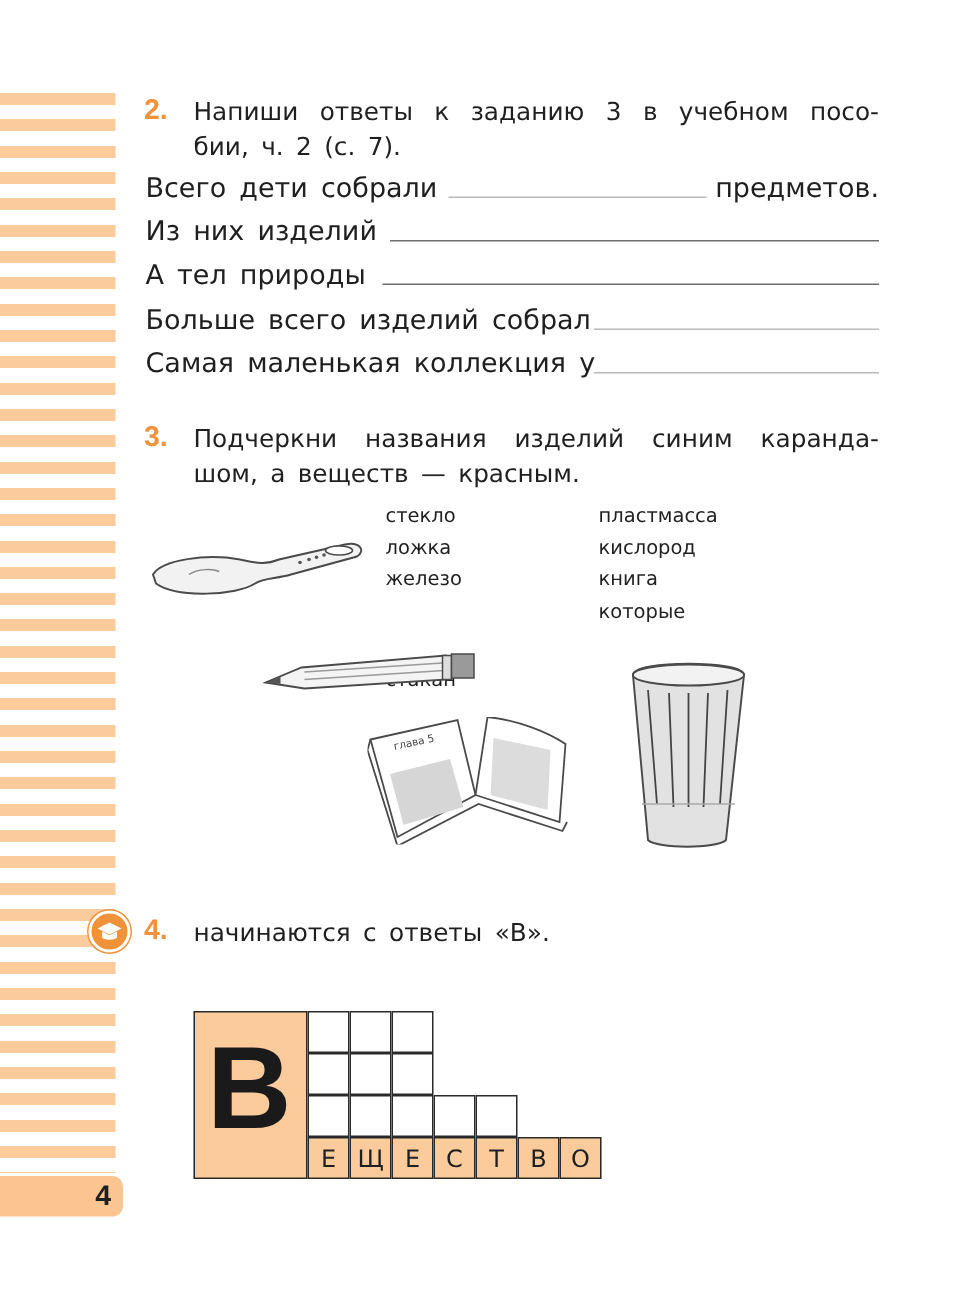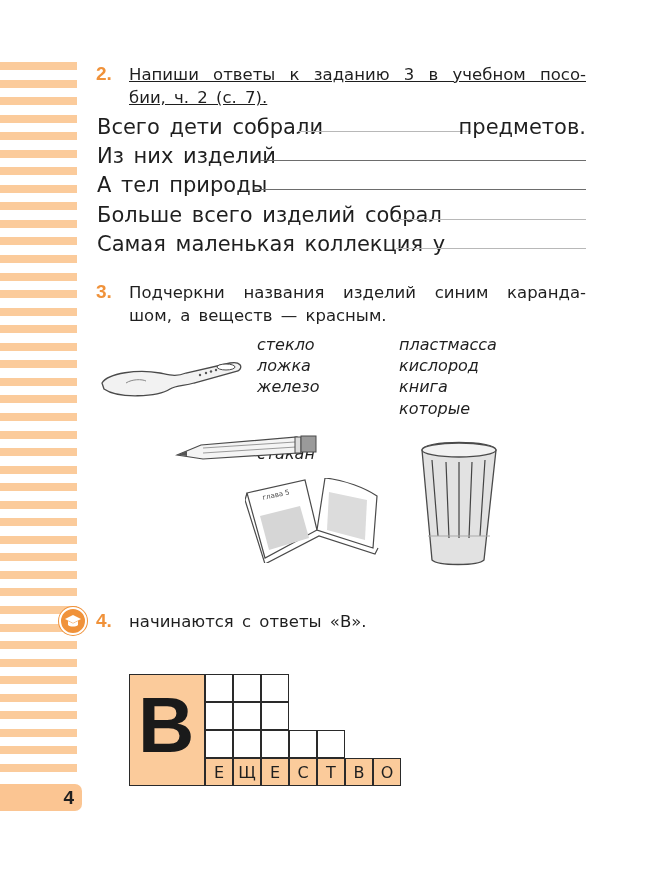--- a/index.html
+++ b/index.html
@@ -23,26 +23,26 @@
   }
   .task-num {
     position:absolute; font-family:"Liberation Sans", sans-serif; font-weight:bold;
     font-size:19px; color:#f0923a;
   }
   .task-text {
     position:absolute; font-size:16.5px; line-height:23px; color:#1f1f1f;
     text-align:justify; text-align-last:justify; word-spacing:3px;
   }
   .task-text .last { display:block; text-align:right; text-align-last:left; }
-  .line-row { position:absolute; left:97px; width:489px; height:24px; font-size:21px; word-spacing:3px; }
+  .line-row { position:absolute; left:97px; width:489px; height:24px; font-size:18px; word-spacing:3px; }
   .line-row .lbl { position:absolute; left:0; top:0; white-space:nowrap; }
   .line-row .blank { position:absolute; height:0; border-top:1.5px solid #6d6d6d; }
   .line-row .blank.light { border-top:1.5px solid #b8b8b8; }
   .line-row .tail { position:absolute; right:0; top:0; }
-  .word { position:absolute; font-size:16px; line-height:21px;font-style:italic; }
+  .word { position:absolute; font-size:13px; line-height:21px; }
   .edu-icon {
     position:absolute; left:59px; top:607px; width:24px; height:24px; border-radius:50%;
     background:#f0923a; border:2px solid #ffffff; box-shadow:0 0 0 1px #f0923a;
   }
   .grid-b {
     position:absolute; left:129px; top:674px; width:76px; height:112px;
     background:#fbcb9b; border:1.5px solid #2a2a2a; box-sizing:border-box;
   }
   .grid-b span {
     position:absolute; left:8px; top:10px;
@@ -61,21 +61,21 @@
 </head>
 <body>
 
 <div class="stripes"></div>
 
 <div class="page-tab">
   <span class="page-num">4</span>
 </div>
 
 <div class="task-num" style="left:96px; top:63px;">2.</div>
-<div class="task-text" style="left:129px; top:63px; width:457px;text-decoration:underline;">
+<div class="task-text" style="left:129px; top:63px; width:457px;">
   <span>Напиши ответы к заданию 3 в учебном посо-</span>
   <span class="last">бии, ч. 2 (с. 7).</span>
 </div>
 
 <div class="line-row" style="top:115px;">
   <span class="lbl">Всего дети собрали</span>
   <div class="blank light" style="left:202px; width:172px; top:16px;"></div>
   <span class="tail">предметов.</span>
 </div>
 

